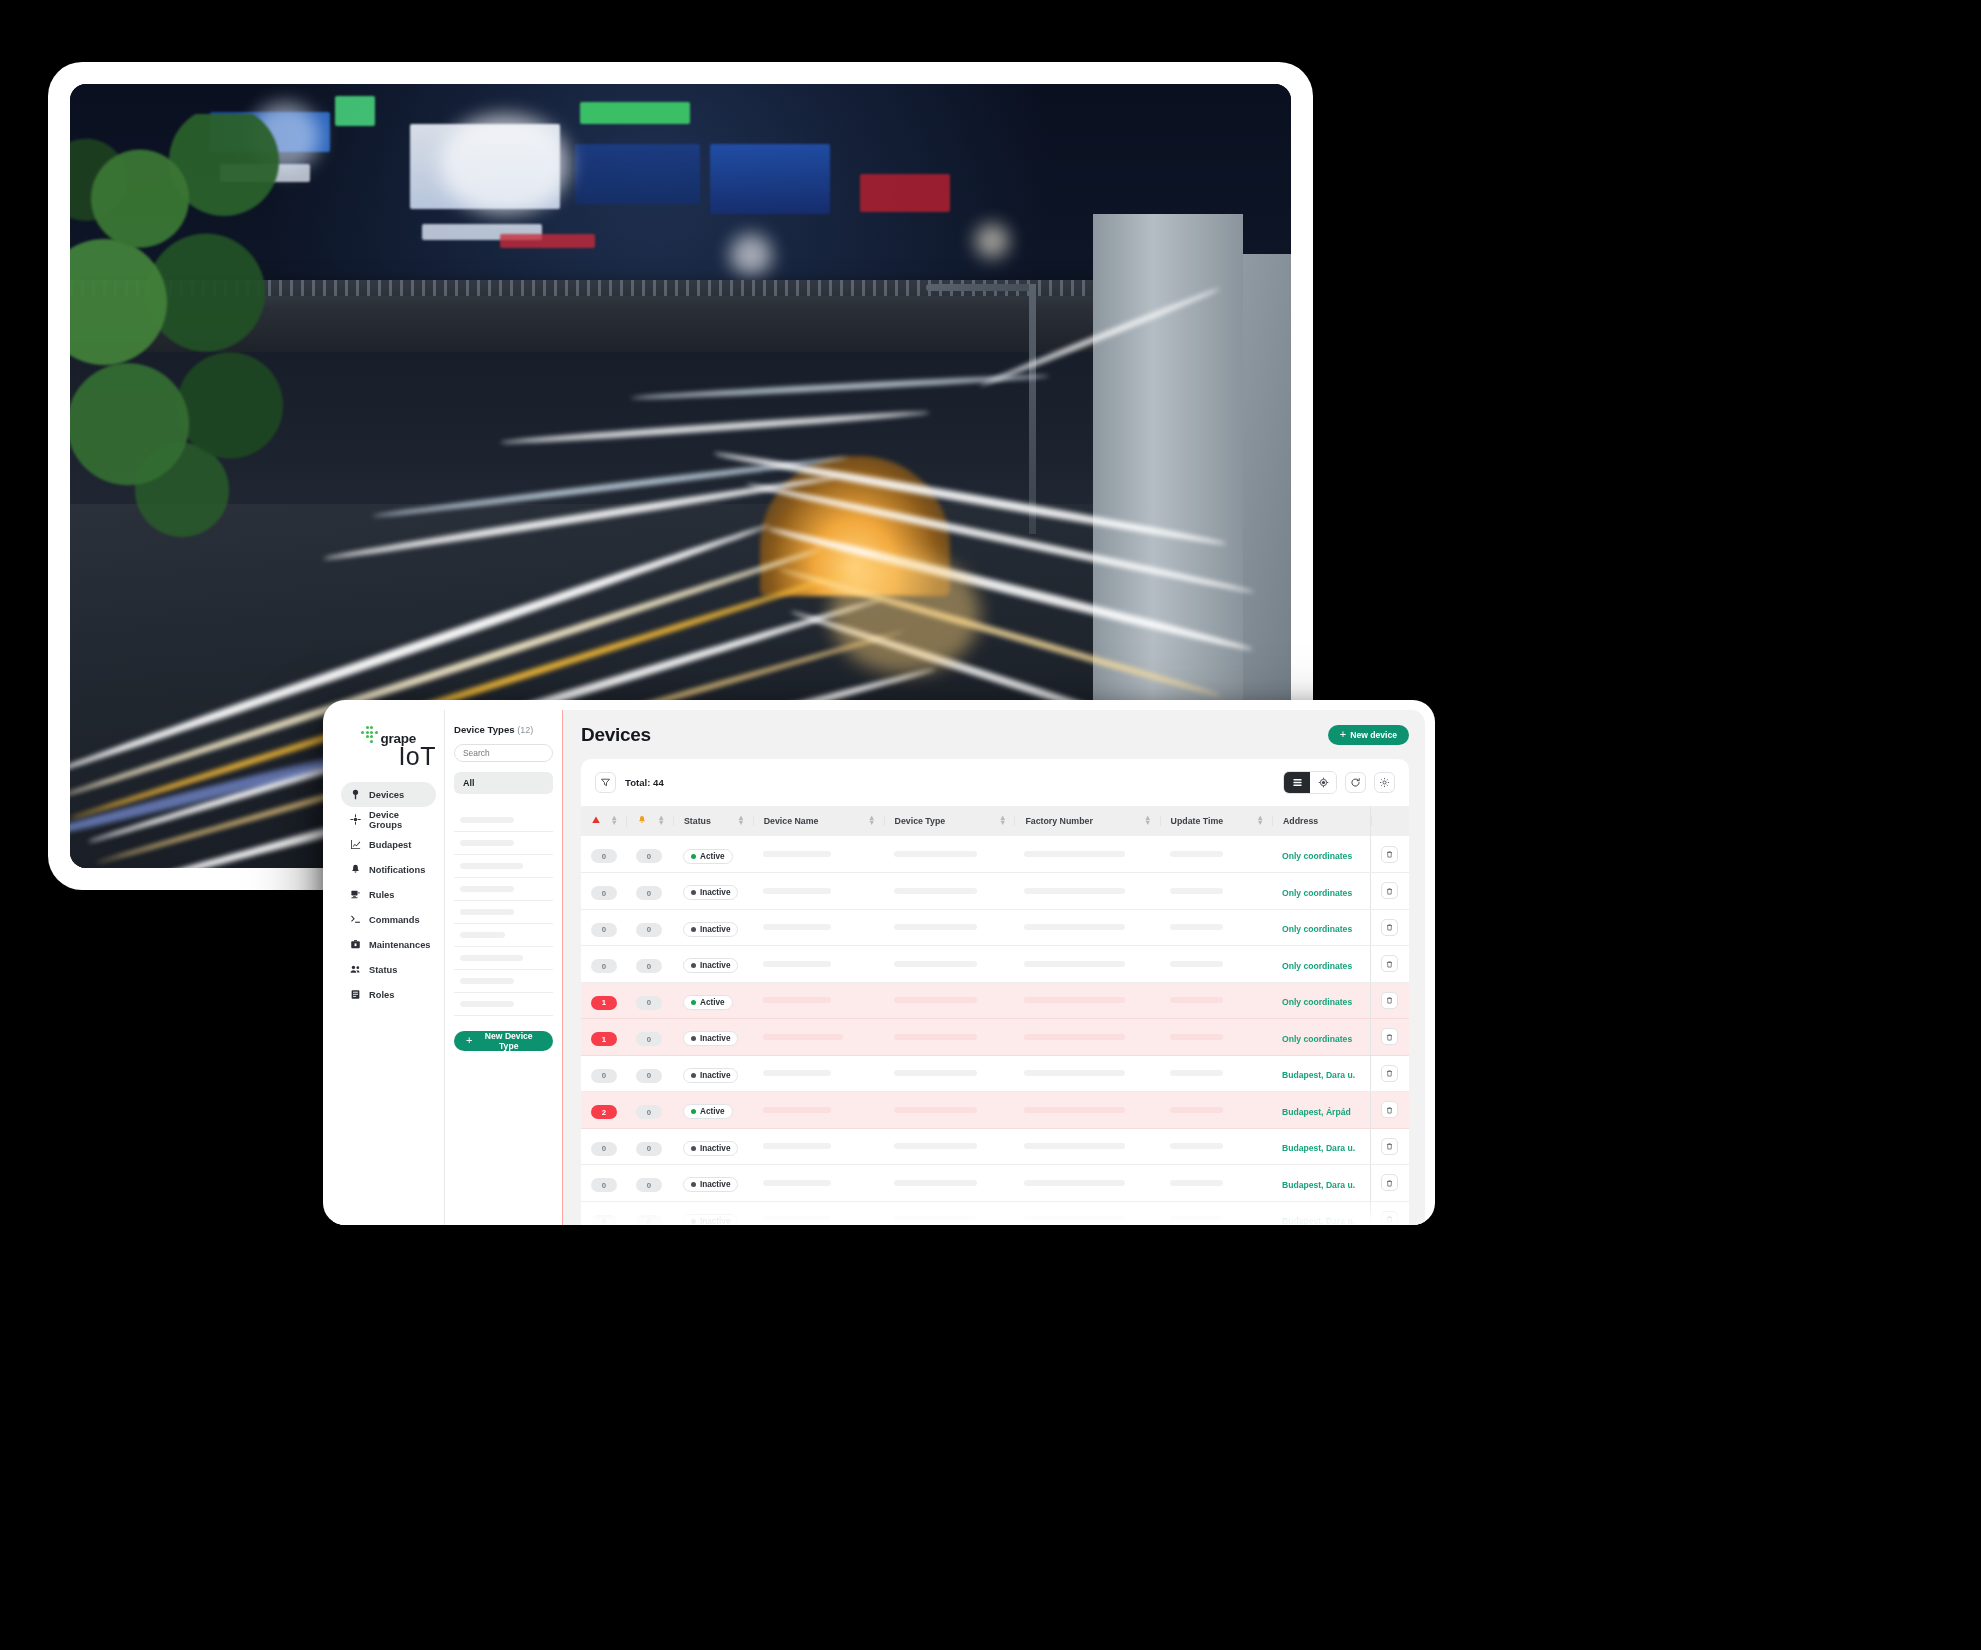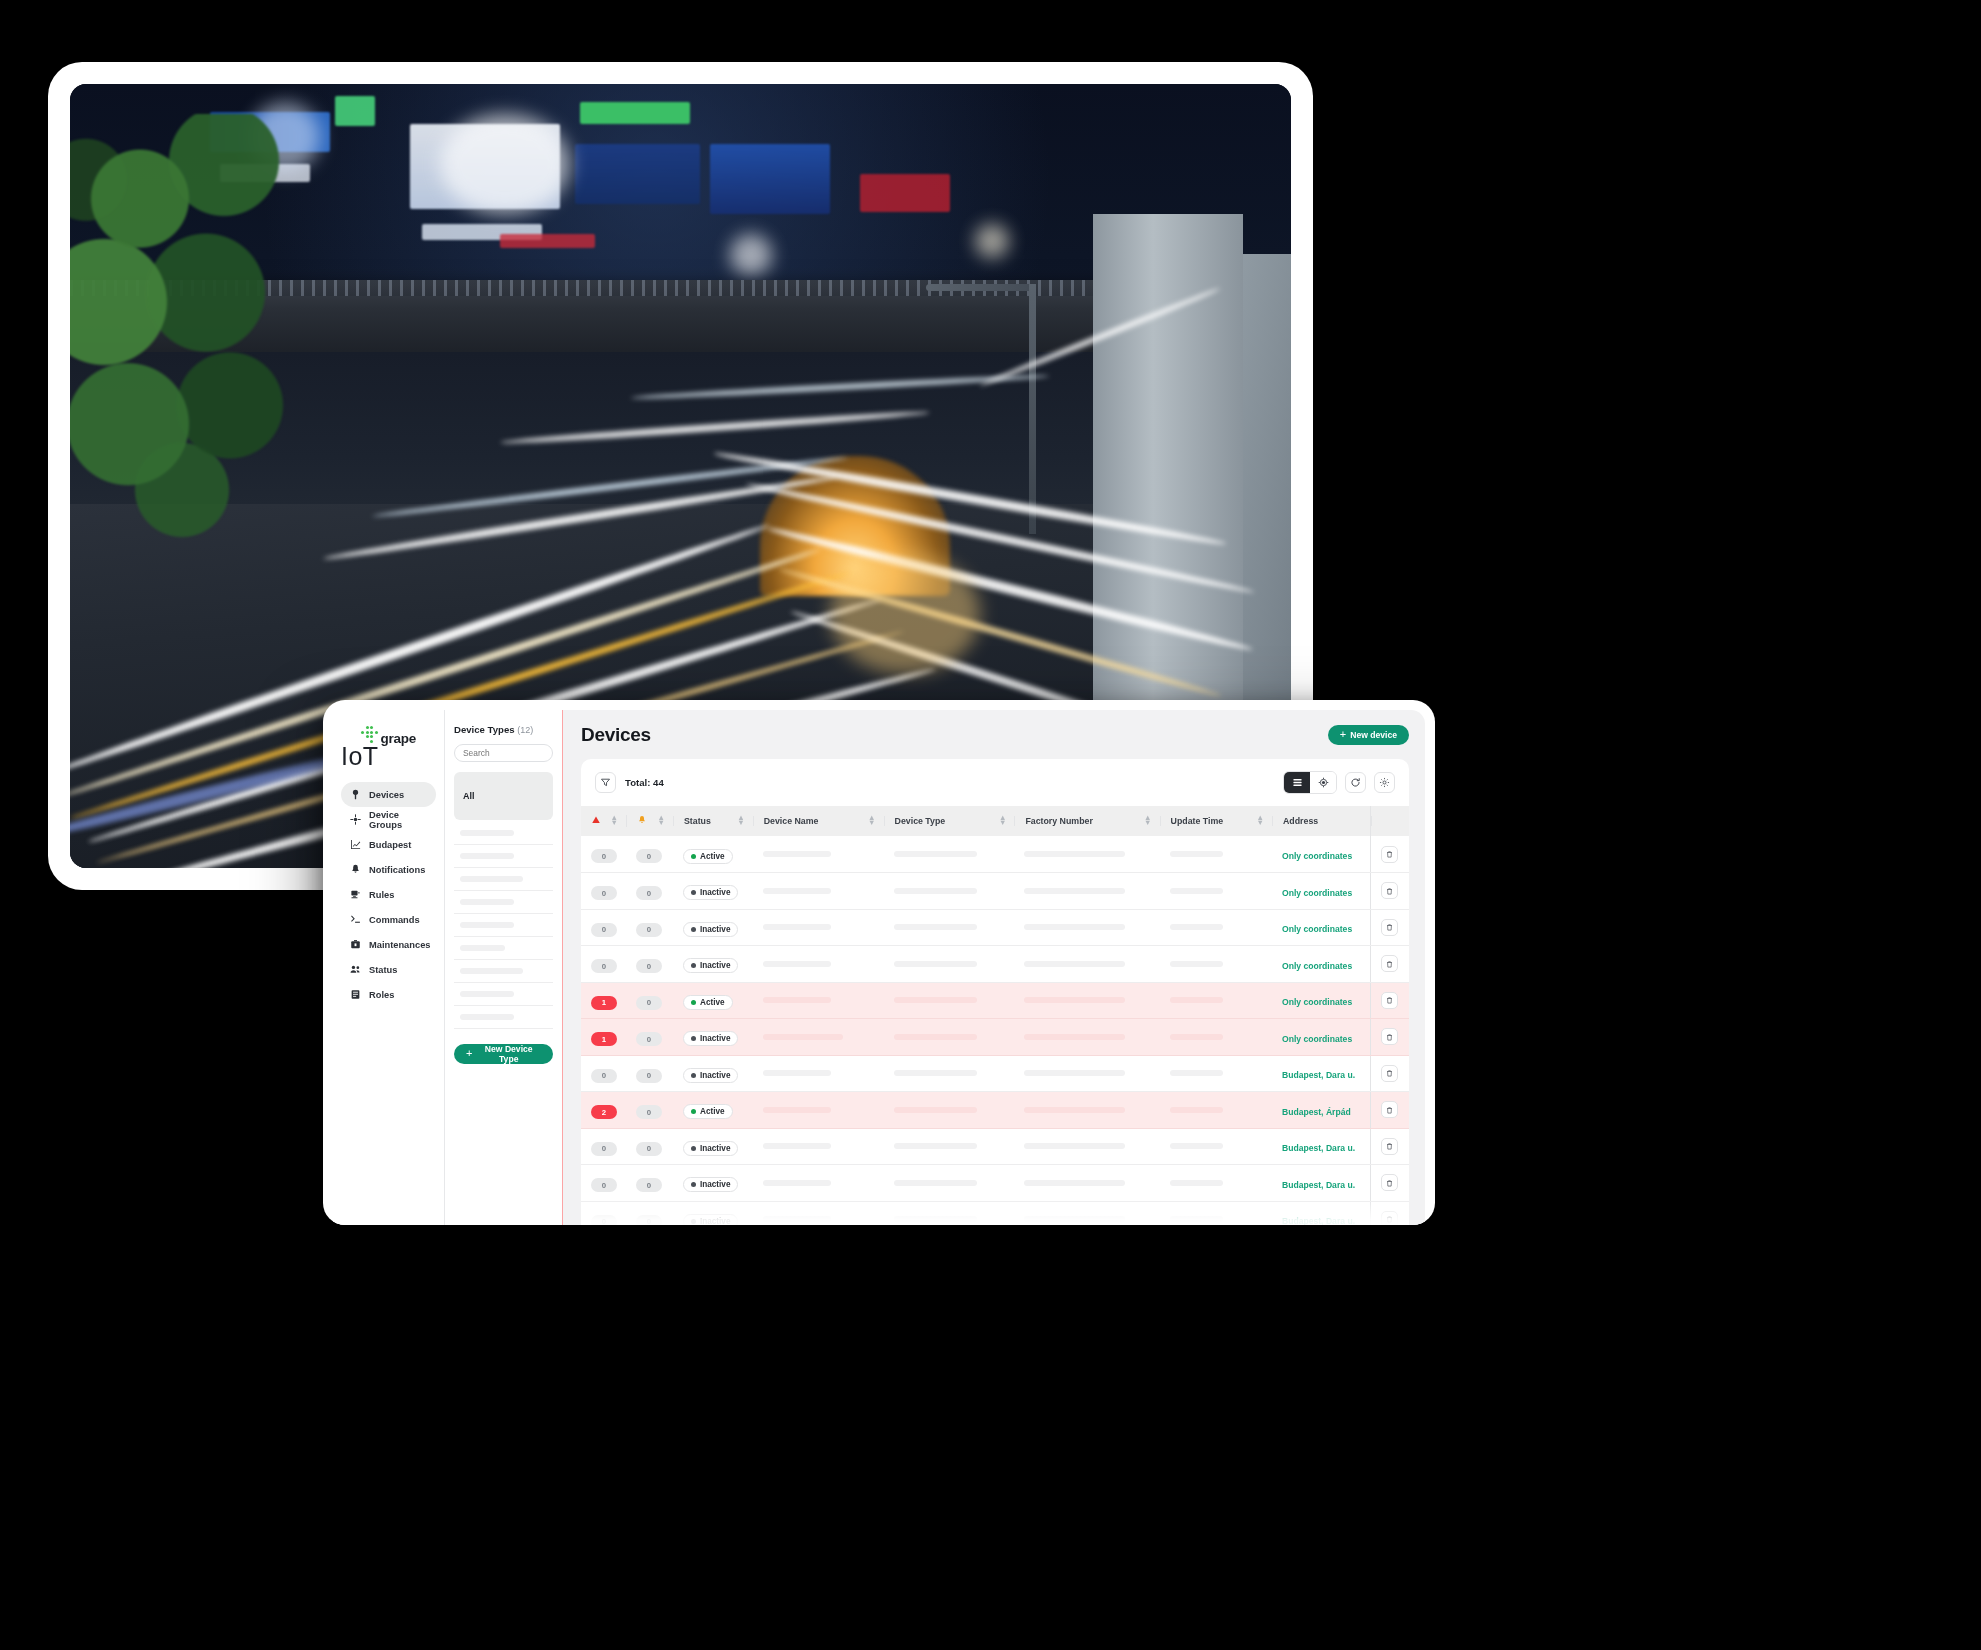--- a/index.html
+++ b/index.html
@@ -120,21 +120,21 @@
     overflow: hidden;
   }
 
   
   .nav {
     width: 112px; flex: 0 0 112px;
     background: #ffffff;
     border-right: 1px solid #e7e8ea;
     padding: 12px 8px 0 8px;
   }
-  .logo { text-align:left; padding: 4px 0 14px 0; }
+  .logo { text-align:right; padding: 4px 0 14px 0; }
   .logo-row { display:flex; align-items:flex-end; justify-content:center; gap:3px; }
   .grape-dots { display:grid; grid-template-columns: repeat(4, 3px); gap:1.5px; margin-bottom:3px; }
   .grape-dots i { display:block; width:3px; height:3px; background:#3fbf4f; border-radius:50%; }
   .grape-dots i.o { opacity:0; }
   .logo-grape { font-size:13.5px; font-weight:700; color:#1d2127; letter-spacing:-0.3px; line-height:1; }
   .logo-iot { font-size:25px; font-weight:400; color:#1d2127; line-height:0.95; letter-spacing:0.5px; margin-top:-1px; }
 
   .nav-item {
     display:flex; align-items:center; gap:8px;
     height: 25px; padding: 0 8px; margin-bottom: 0;
@@ -161,21 +161,21 @@
     border: 1px solid #dfe1e4; border-radius: 9px;
     font-size: 8.4px; color:#9aa0a6;
     padding: 0 8px; outline: none;
     background:#fff;
     font-family: "Liberation Sans", sans-serif;
   }
   .dt-list { margin-top: 10px; }
   .dt-all {
     background:#eceded; border-radius: 6px;
     font-size: 9px; font-weight:700; color:#1d2127;
-    padding: 19px 9px; margin-bottom: 2px;
+    padding: 6px 9px; margin-bottom: 15px;
   }
   .dt-row { border-bottom: 1px solid #ededee; padding: 8px 6px; }
   .skel { height:6px; border-radius:3px; background:#f0f0f1; }
   .dt-newbtn-wrap { margin-top: 14px; text-align:center; }
   .btn-green {
     display:inline-flex; align-items:center; justify-content:center; gap:4px;
     background:#0d9270; color:#fff; border:none;
     border-radius: 11px; height: 20px; padding: 0 12px;
     font-size: 8.6px; font-weight:700; cursor:pointer;
     font-family: "Liberation Sans", sans-serif;

